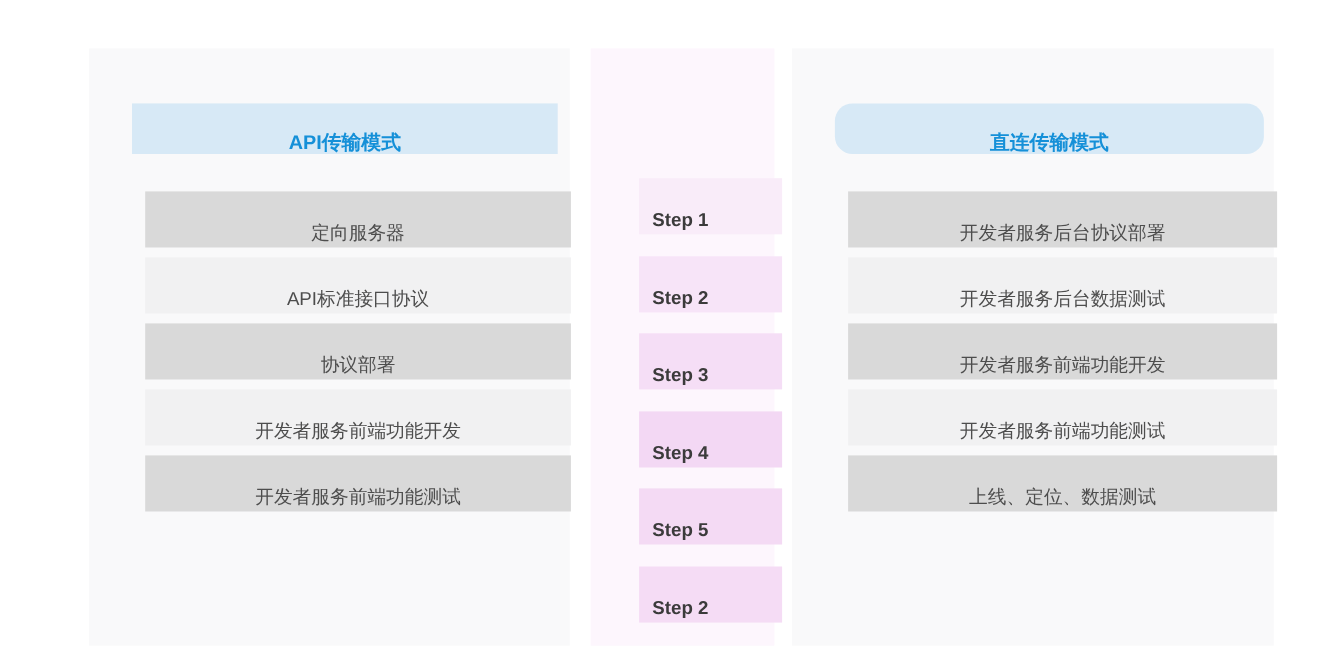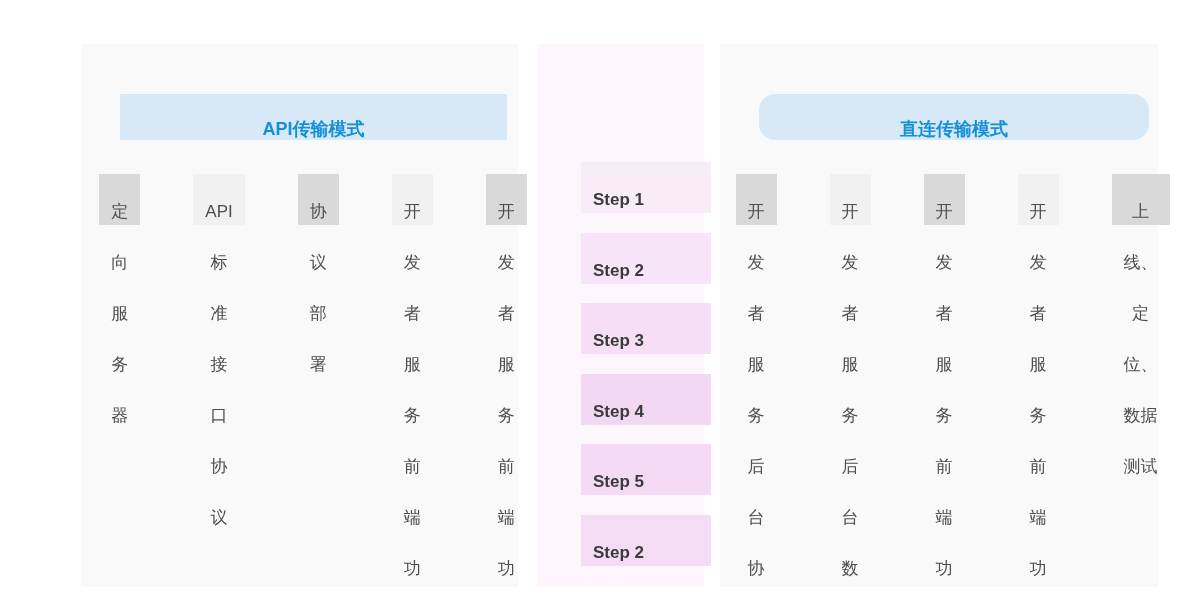--- a/index.html
+++ b/index.html
@@ -30,23 +30,22 @@
     color: #1590d8;
     font-size: 18px;
     font-weight: bold;
   }
   .panel-left  .mode-header { width: 387px; }
   .panel-right .mode-header { width: 390px; border-radius: 16px; }
 
   .rows {
     margin-top: 22px;
     display: flex;
-    flex-direction: row;
-    gap: 26px;
-    justify-content: center;
+    flex-direction: column;
+    gap: 9px;
   }
   .row {
     margin-left: 27px;
     height: 51px;
     line-height: 51px;
     text-align: center;
     font-size: 17px;
     color: #4d4d4d;
   }
   .panel-left  .row { width: 387px; }

